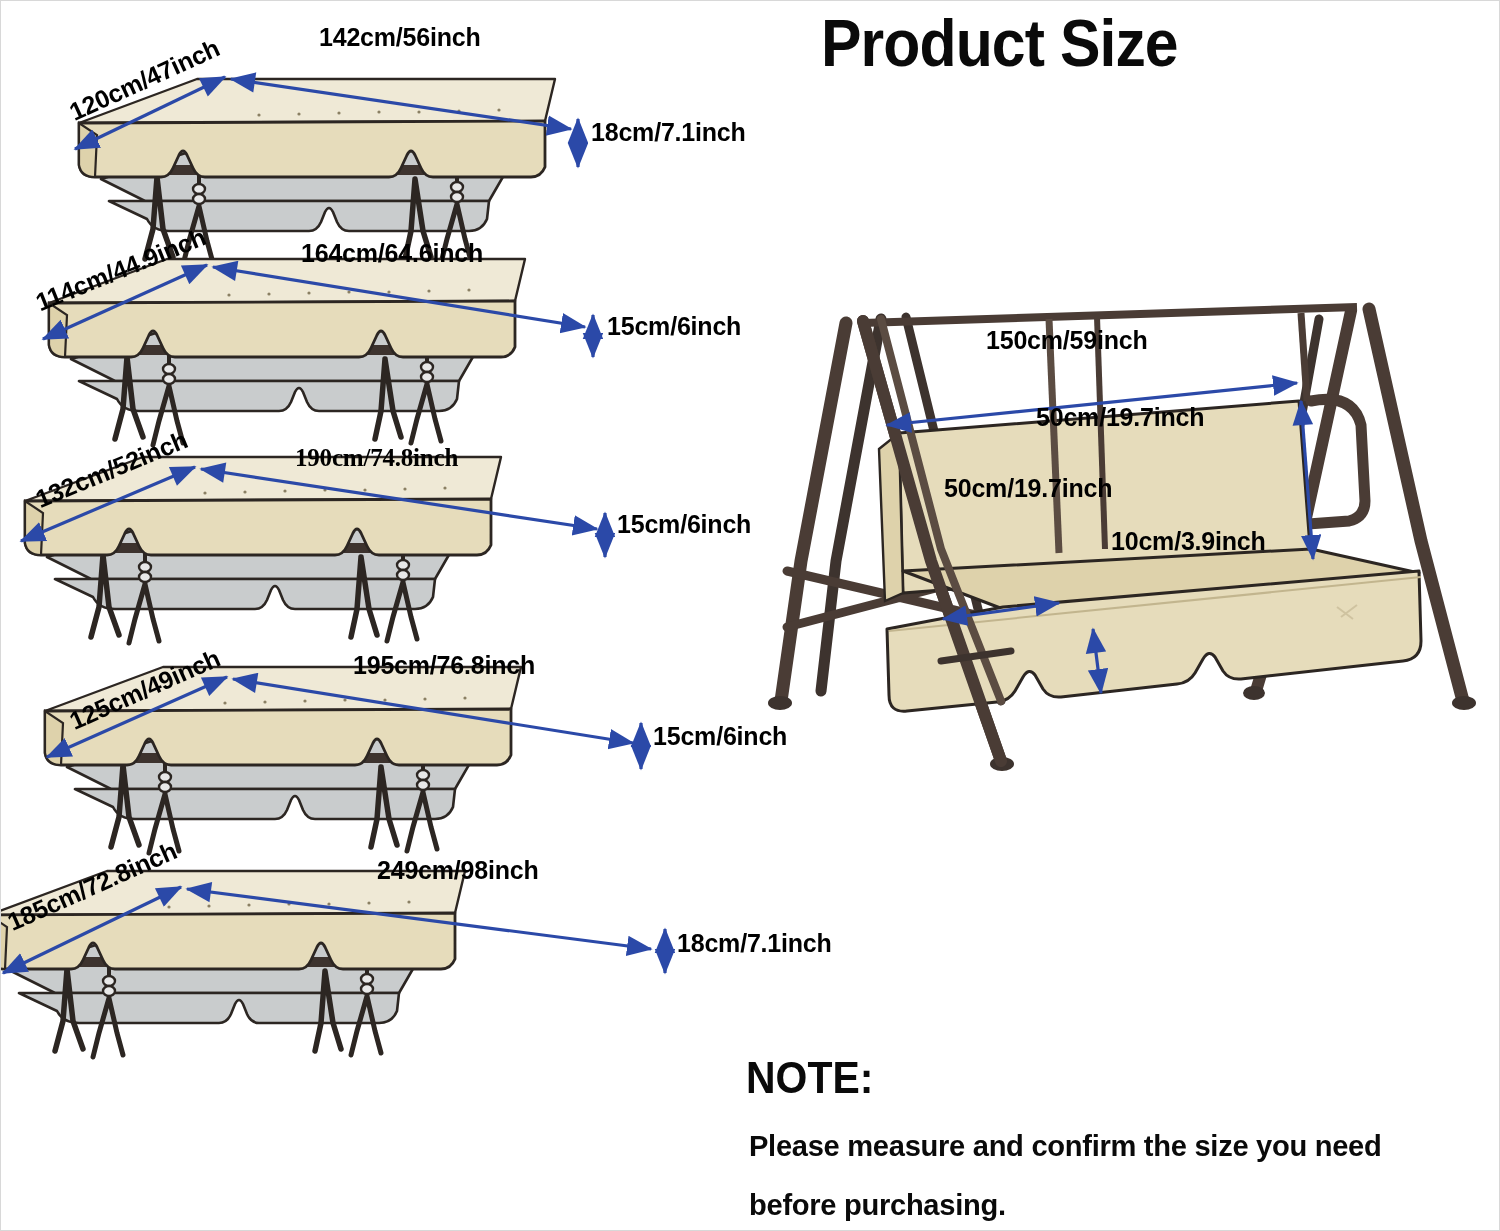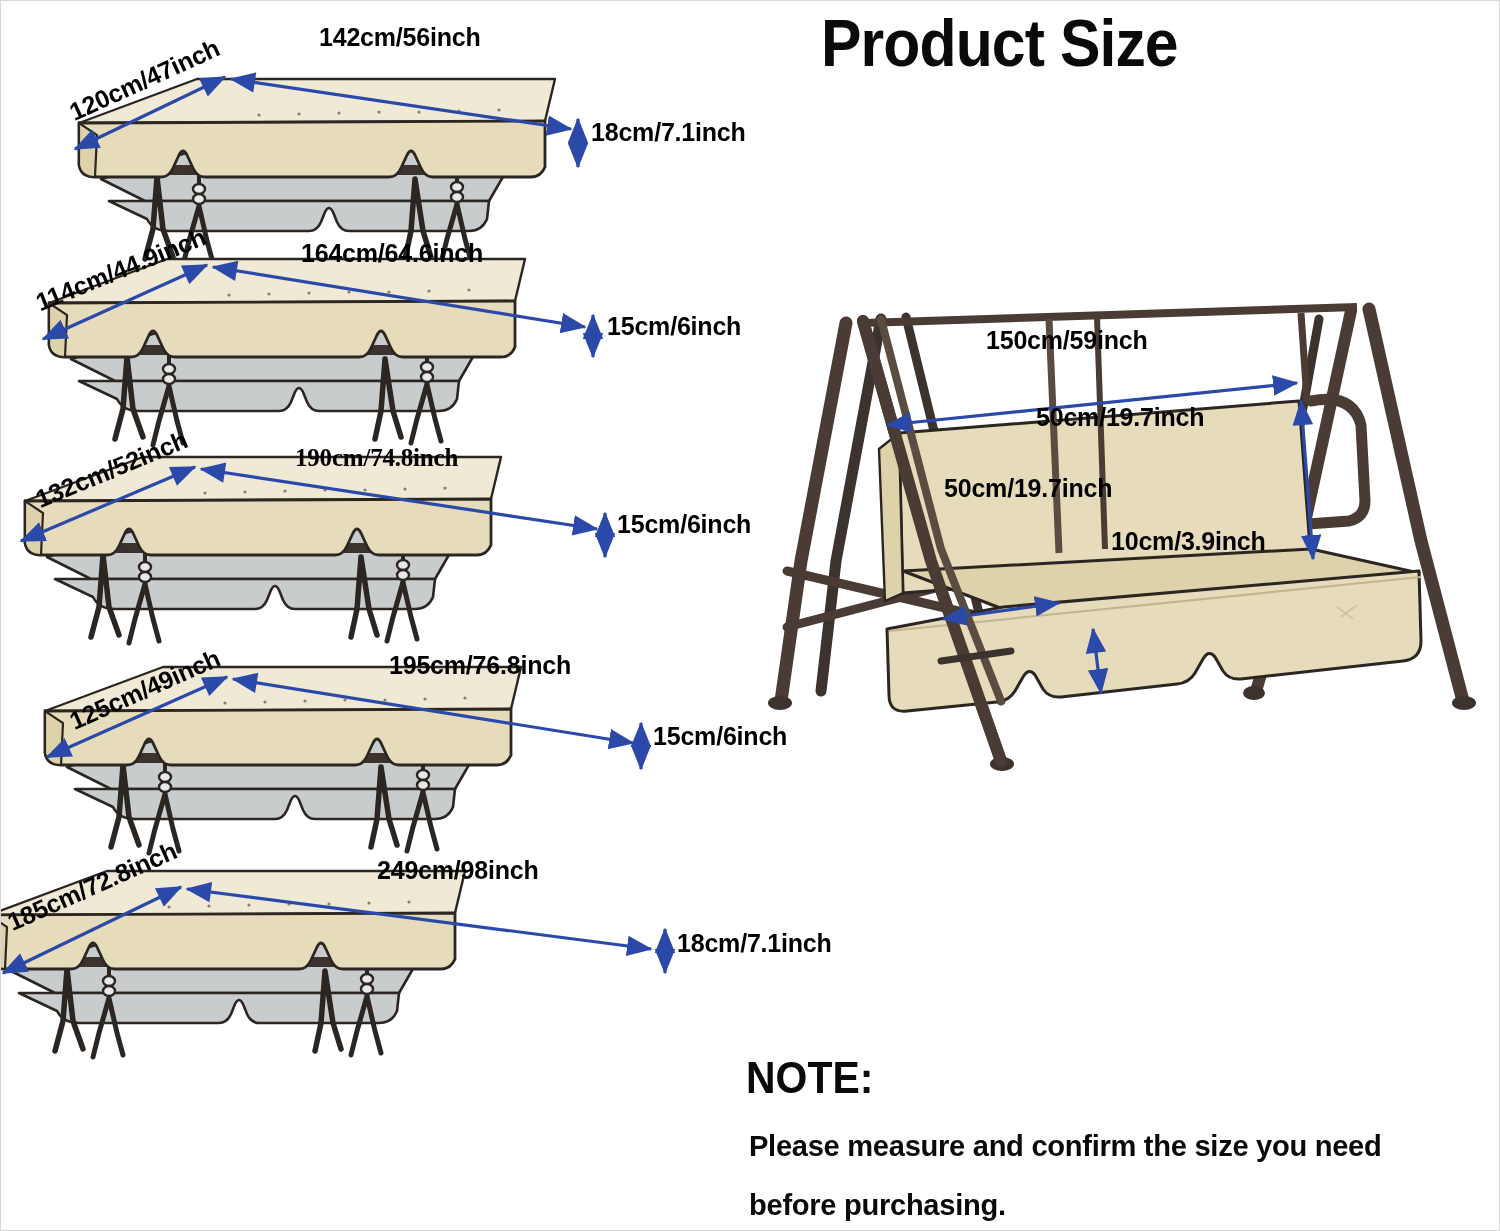--- a/index.html
+++ b/index.html
@@ -246,21 +246,21 @@
   <div class="label dim-label" style="left:590px; top:119px;">18cm/7.1inch</div>
 
   <div class="label dim-label" style="left:300px; top:240px;">164cm/64.6inch</div>
   <div class="label dim-label" style="left:36px; top:290px; transform:rotate(-22deg);">114cm/44.9inch</div>
   <div class="label dim-label" style="left:606px; top:313px;">15cm/6inch</div>
 
   <div class="label dim-label" style="left:294px; top:444px;font-family:Liberation Serif, serif;">190cm/74.8inch</div>
   <div class="label dim-label" style="left:36px; top:487px; transform:rotate(-22.5deg);">132cm/52inch</div>
   <div class="label dim-label" style="left:616px; top:511px;">15cm/6inch</div>
 
-  <div class="label dim-label" style="left:352px; top:652px;margin-left:36px;">195cm/76.8inch</div>
+  <div class="label dim-label" style="left:352px; top:652px;">195cm/76.8inch</div>
   <div class="label dim-label" style="left:70px; top:709px; transform:rotate(-24deg);">125cm/49inch</div>
   <div class="label dim-label" style="left:652px; top:723px;">15cm/6inch</div>
 
   <div class="label dim-label" style="left:376px; top:857px;">249cm/98inch</div>
   <div class="label dim-label" style="left:8px; top:910px; transform:rotate(-24deg);">185cm/72.8inch</div>
   <div class="label dim-label" style="left:676px; top:930px;">18cm/7.1inch</div>
 
   <div class="label dim-label" style="left:985px; top:283px;margin-top:44px;">150cm/59inch</div>
   <div class="label dim-label" style="left:1035px; top:404px;">50cm/19.7inch</div>
   <div class="label dim-label" style="left:943px; top:475px;">50cm/19.7inch</div>

